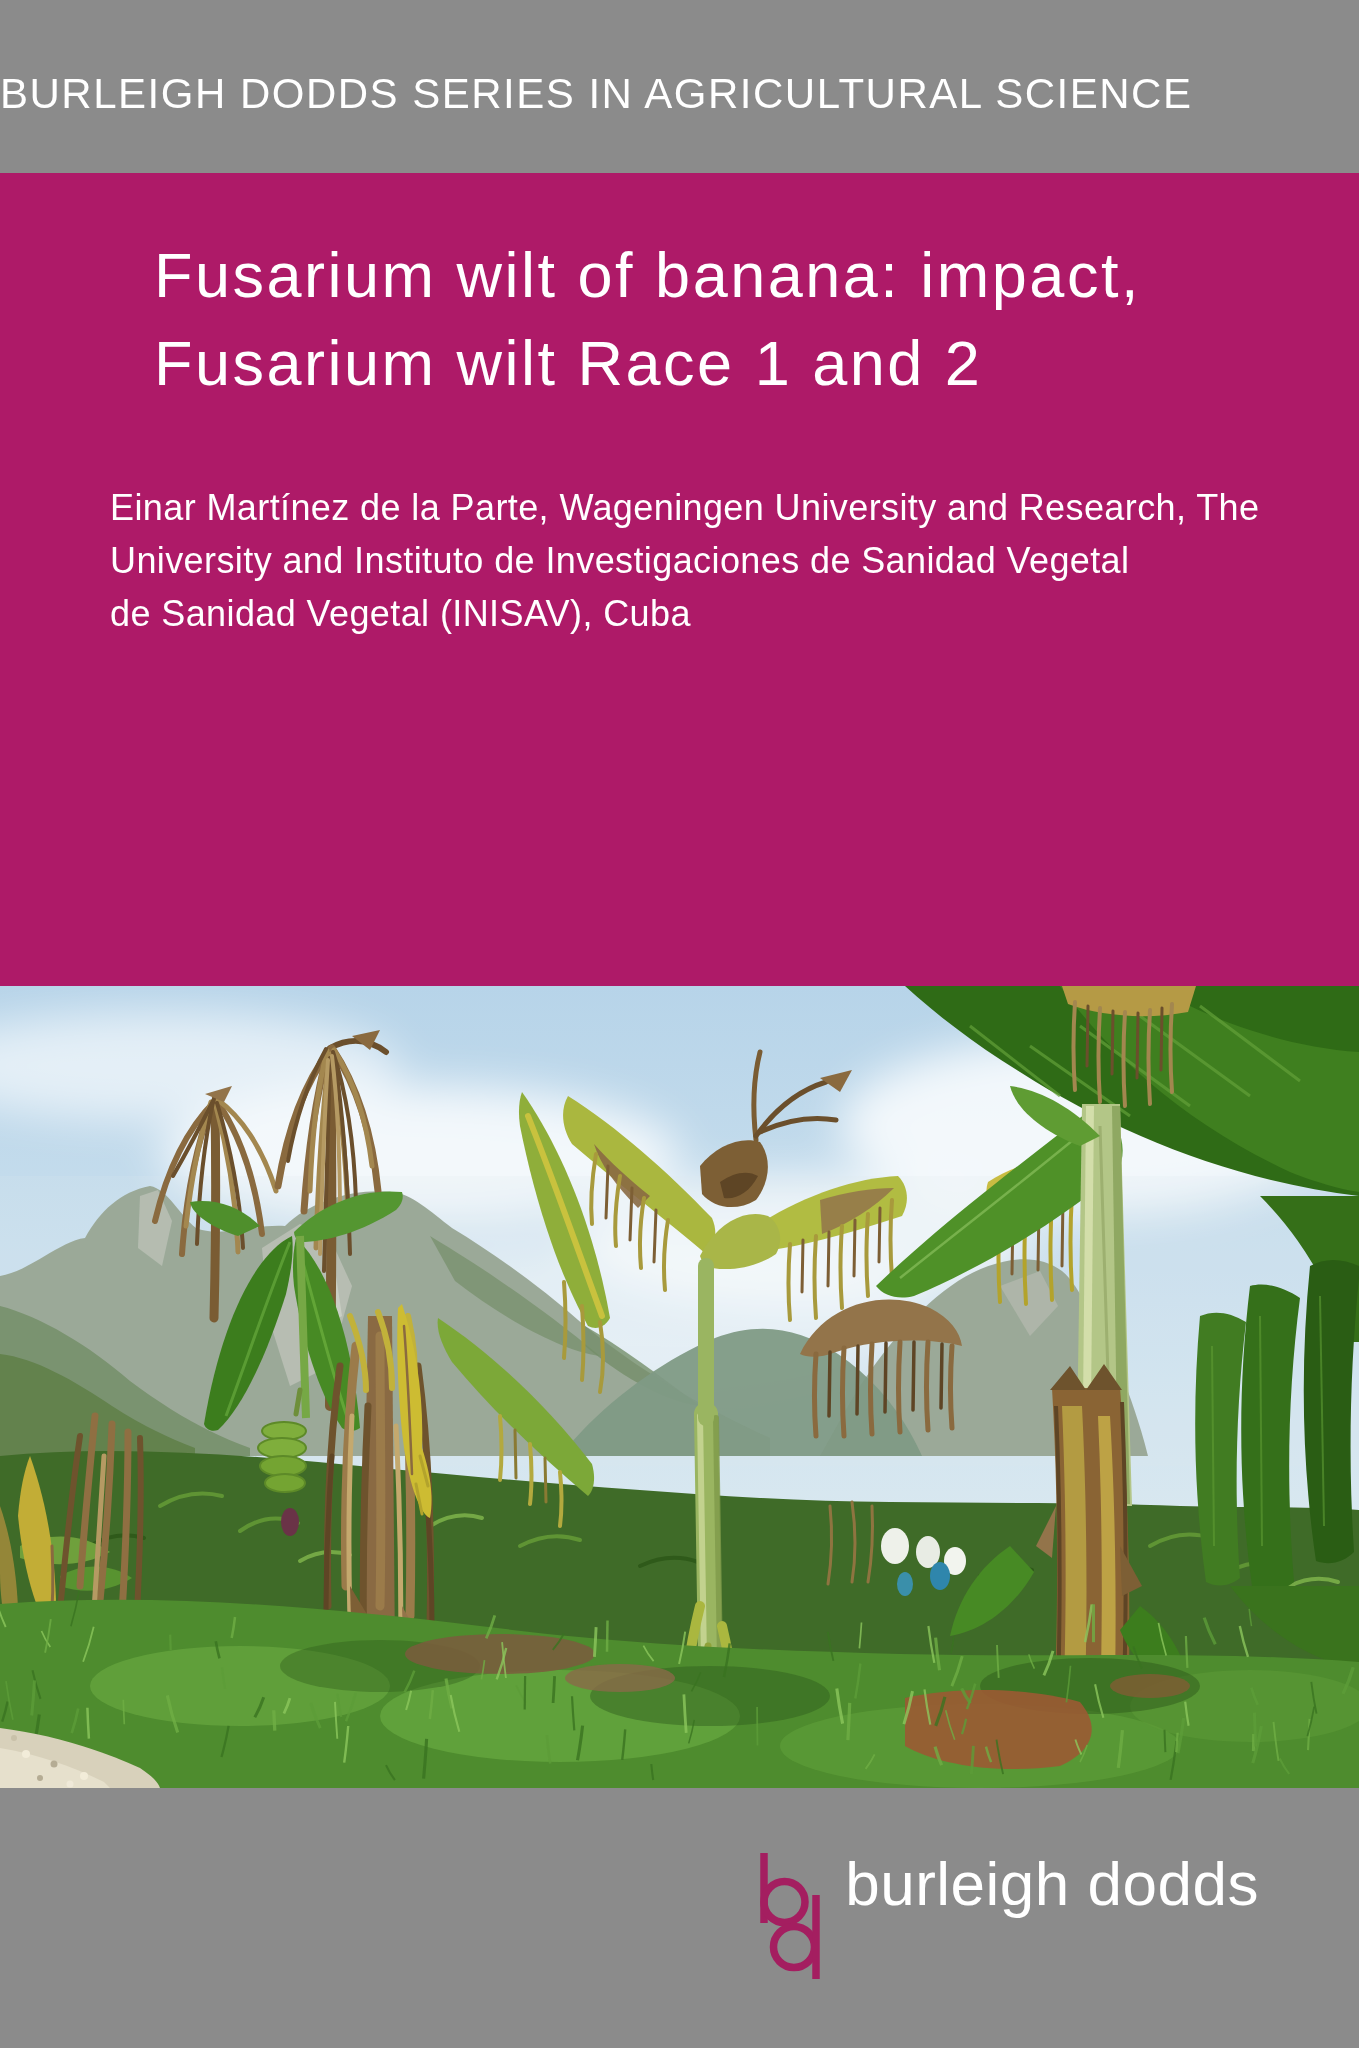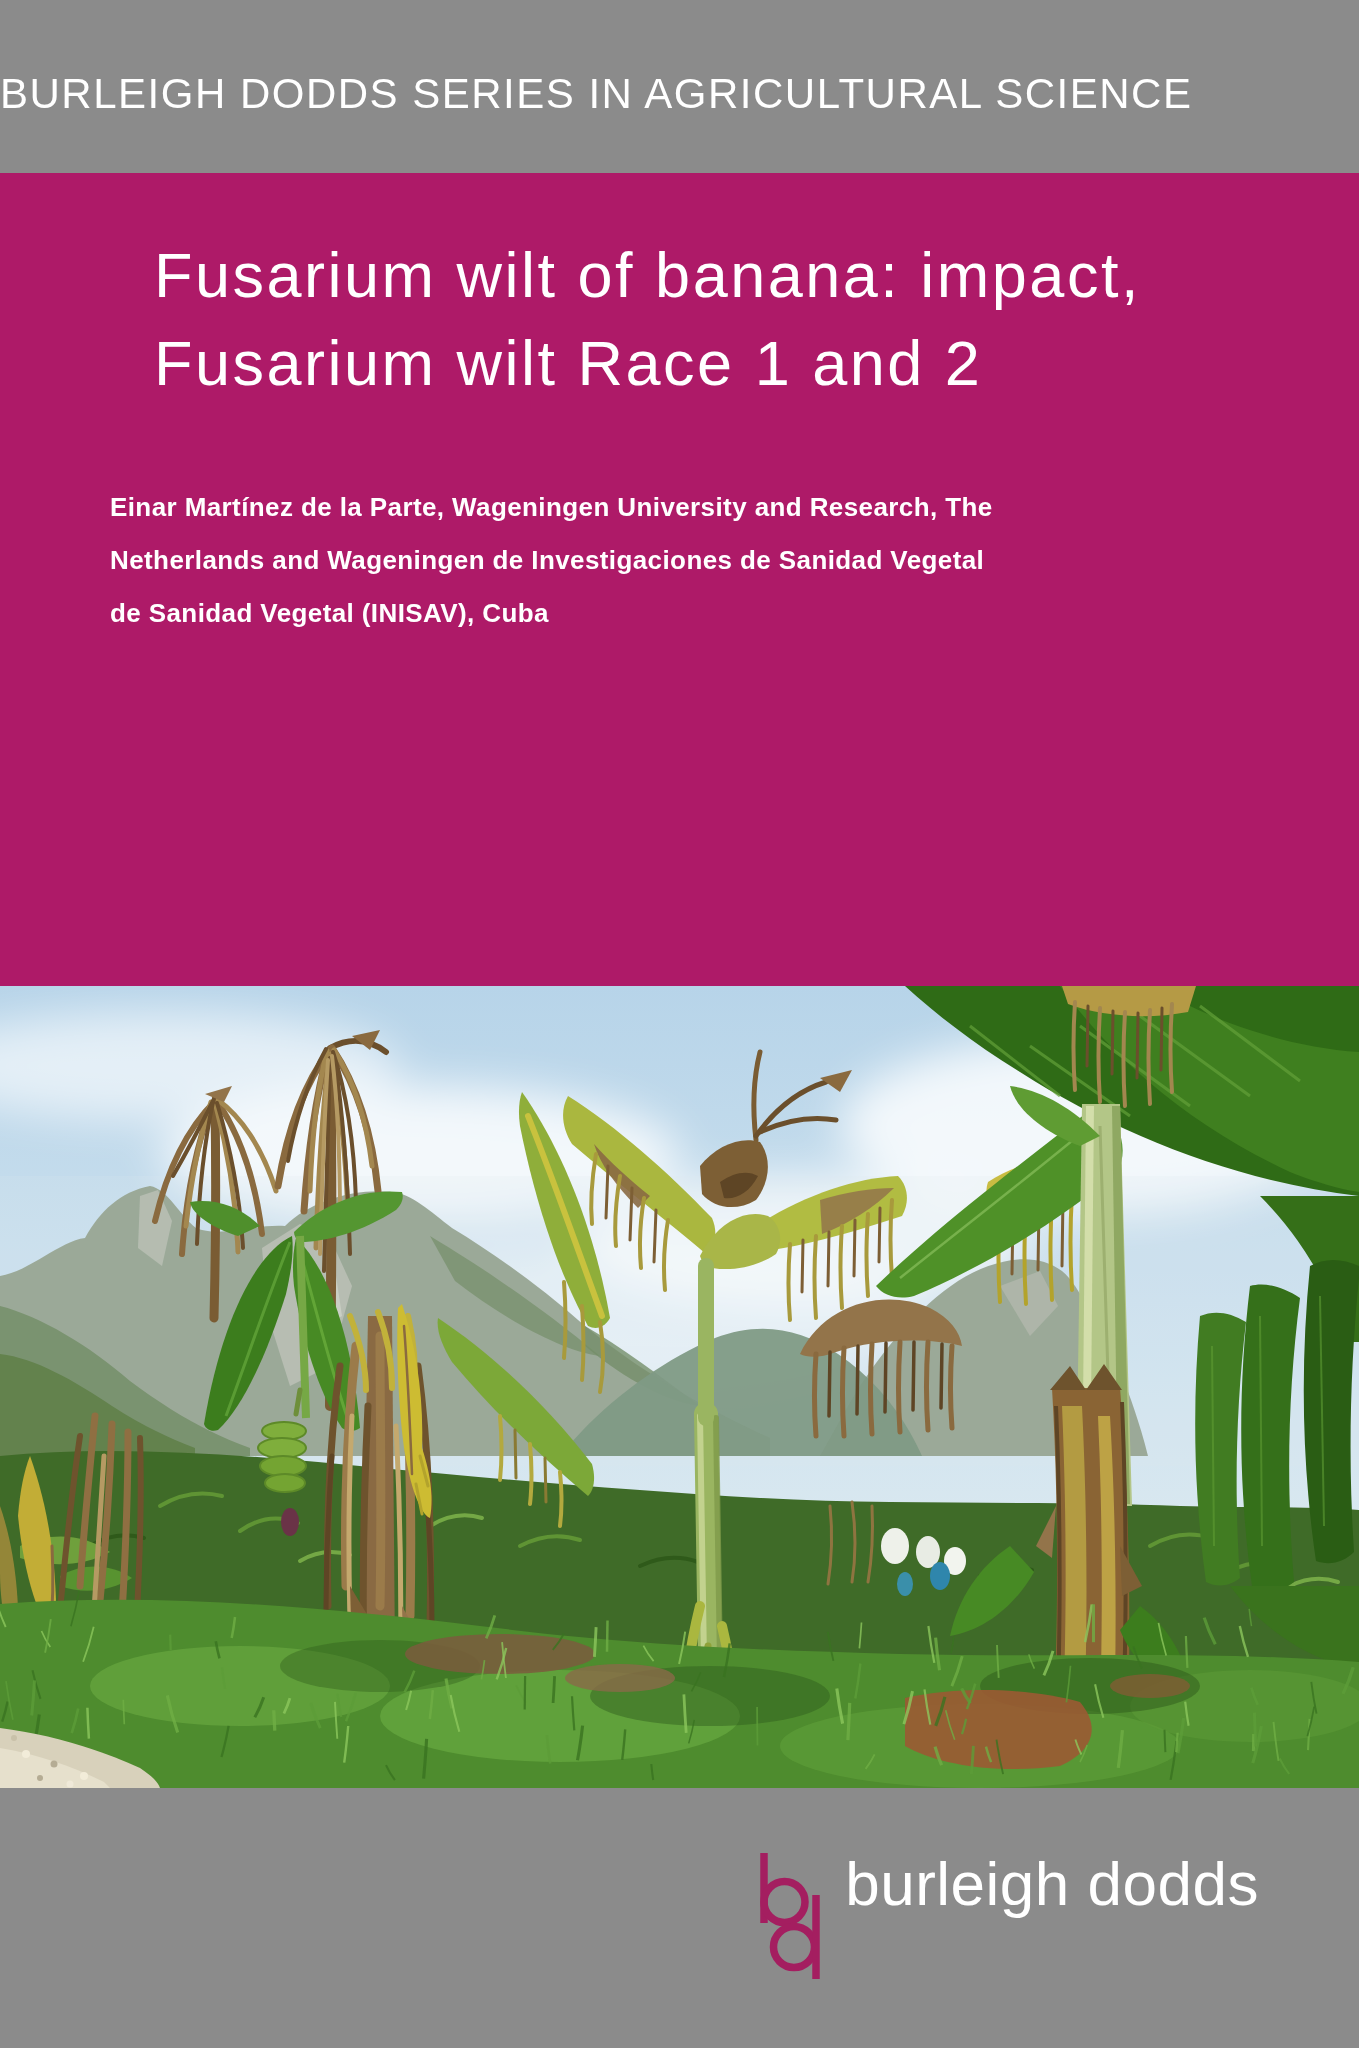--- a/index.html
+++ b/index.html
@@ -24,21 +24,21 @@
     white-space:nowrap;padding-top:14px;
   }
   
   .title-band{
     position:absolute;top:173px;left:0;width:100%;height:813px;
     background:var(--brand-magenta);box-sizing:border-box;
     padding:58px 80px 0 110px;
   }
   .book-title{color:var(--text-white);font-weight:400;font-size:63px;line-height:88px;letter-spacing:2.5px;}
   .book-title span{display:block;white-space:nowrap;margin-left:44px;}
-  .book-authors{margin-top:74px;color:var(--text-white);font-size:26px;line-height:53px;letter-spacing:0.4px;font-weight:700;}
+  .book-authors{margin-top:74px;color:var(--text-white);font-size:36px;line-height:53px;letter-spacing:0.4px;font-weight:400;}
   .book-authors span{display:block;white-space:nowrap;}
   
   .photo{position:absolute;top:986px;left:0;width:1359px;height:802px;}
   .photo svg{display:block;}
   
   .publisher-band{
     position:absolute;top:1788px;left:0;width:100%;height:260px;
     background:var(--band-gray);
   }
   .logo{
@@ -63,21 +63,21 @@
     <span class="series-text">BURLEIGH DODDS SERIES IN AGRICULTURAL SCIENCE</span>
   </header>
 
   <section class="title-band">
     <h1 class="book-title" style="margin:0;">
       <span>Fusarium wilt of banana: impact,</span>
       <span>Fusarium wilt Race 1 and 2</span>
     </h1>
     <p class="book-authors" style="margin-bottom:0;">
       <span>Einar Martínez de la Parte, Wageningen University and Research, The</span>
-      <span>Netherlands and Wageningen de Investigaciones de Sanidad Vegetal</span>
+      <span>University and Instituto de Investigaciones de Sanidad Vegetal</span>
       <span>de Sanidad Vegetal (INISAV), Cuba</span>
     </p>
   </section>
 
   <figure class="photo" style="margin:0;">
     <svg width="1359" height="802" viewBox="0 0 1359 802" xmlns="http://www.w3.org/2000/svg">
       <defs>
         <linearGradient id="skyG" x1="0" y1="0" x2="0" y2="1">
           <stop offset="0" stop-color="#b7d4e9"></stop>
           <stop offset="0.55" stop-color="#d3e5f0"></stop>

